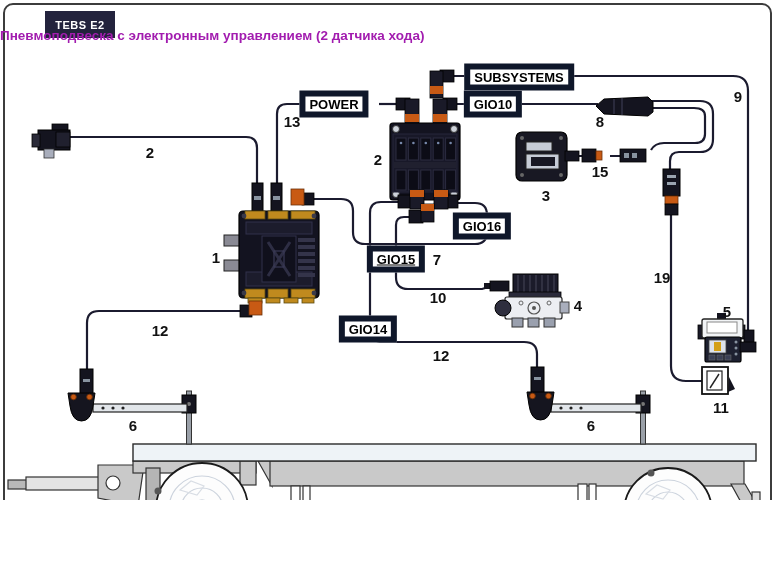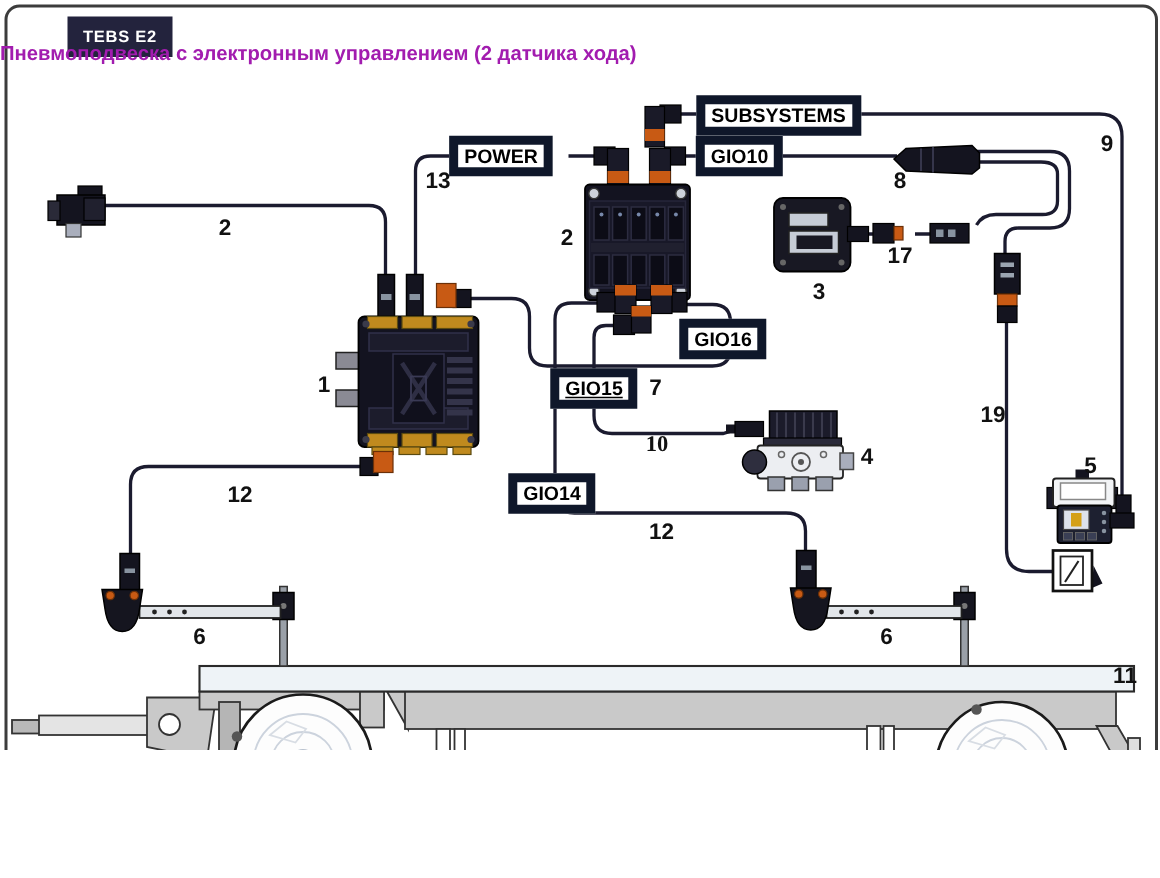--- a/index.html
+++ b/index.html
@@ -317,21 +317,21 @@
   <div class="num" style="left:216px;top:257px;">1</div>
   <div class="num" style="left:378px;top:159px;">2</div>
   <div class="num" style="left:546px;top:195px;">3</div>
   <div class="num" style="left:578px;top:305px;">4</div>
   <div class="num" style="left:727px;top:311px;">5</div>
   <div class="num" style="left:133px;top:425px;">6</div>
   <div class="num" style="left:591px;top:425px;">6</div>
   <div class="num" style="left:437px;top:259px;">7</div>
   <div class="num" style="left:600px;top:121px;">8</div>
   <div class="num" style="left:738px;top:96px;">9</div>
-  <div class="num" style="left:438px;top:297px;font-family:Liberation Serif, serif;">10</div>
-  <div class="num" style="left:750px;top:407px;margin-top:44px;">11</div>
+  <div class="num" style="left:438px;top:297px;">10</div>
+  <div class="num" style="left:721px;top:407px;">11</div>
   <div class="num" style="left:160px;top:330px;">12</div>
   <div class="num" style="left:441px;top:355px;">12</div>
   <div class="num" style="left:292px;top:121px;">13</div>
   <div class="num" style="left:150px;top:152px;">2</div>
-  <div class="num" style="left:600px;top:171px;">17</div>
+  <div class="num" style="left:600px;top:171px;">15</div>
   <div class="num" style="left:662px;top:277px;">19</div>
 </div>
 
 </body></html>

